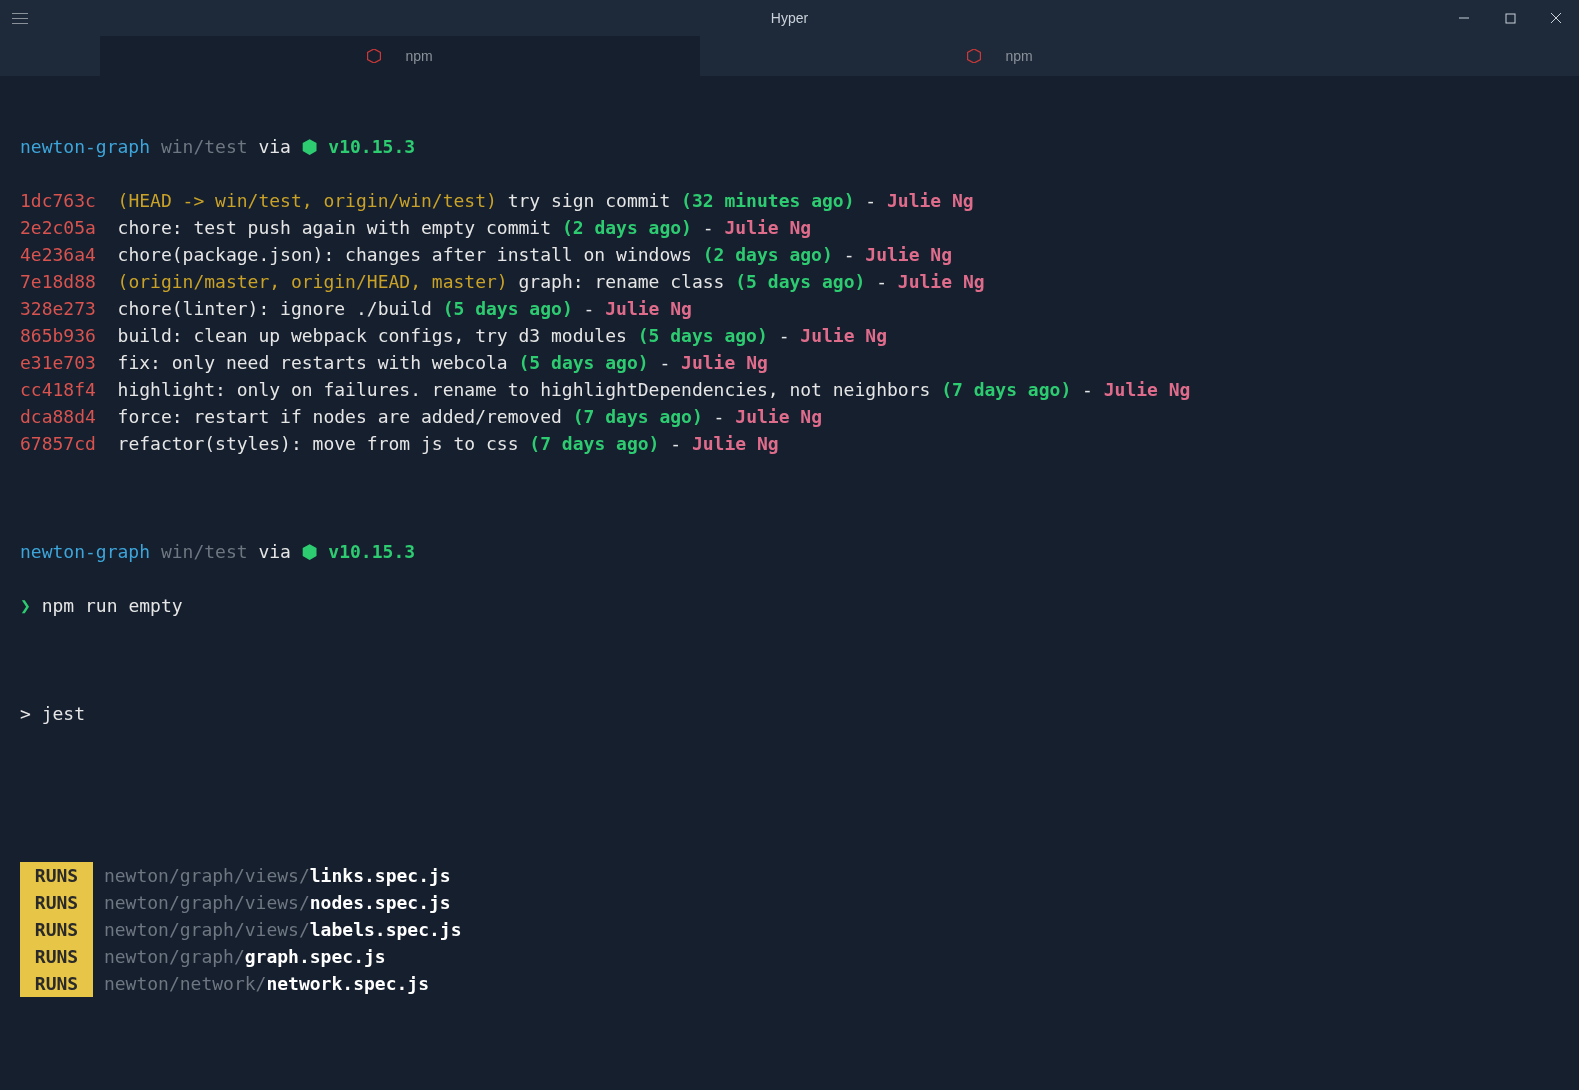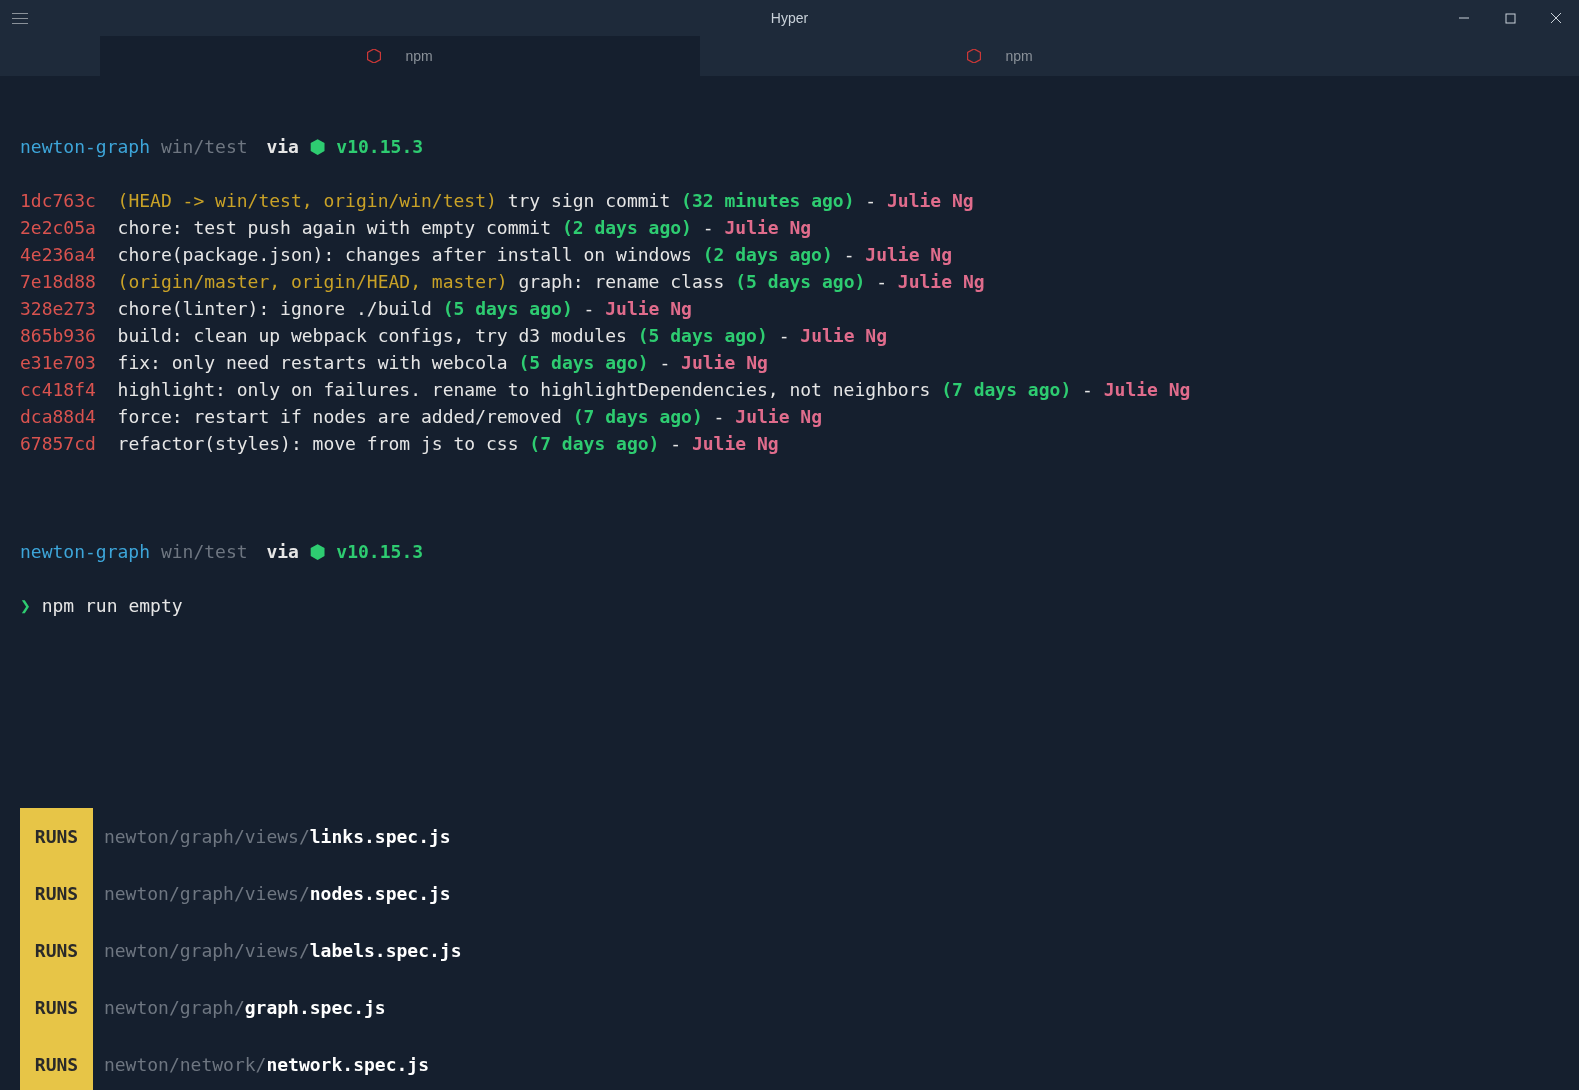--- a/index.html
+++ b/index.html
@@ -89,33 +89,33 @@
     flex: 1;
     background: #151f2e;
     padding: 30px 20px 20px 20px;
     line-height: 1.5;
     white-space: pre;
     overflow: hidden;
   }
   .line { white-space: pre; }
   .c-blue   { color: #3da5d9; }
   .c-grey   { color: #6e7681; }
-  .c-white  { color: #e6e6e6; font-weight: 700; margin-left: 8px; }
+  .c-white  { color: #e6e6e6; font-weight: 400; }
   .c-green  { color: #2ecc71; font-weight: 600; }
   .c-greenp { color: #2ecc71; font-weight: bold; }
   .c-red    { color: #d9534f; }
   .c-yellow { color: #c9a227; }
   .c-pink   { color: #e06c8c; font-weight: 600; }
   .c-prompt { color: #2ecc71; font-weight: 600; }
   .c-cmd    { color: #e6e6e6; }
   .runs-badge {
     background: #e7c547;
     color: #2a2a2a;
     font-weight: 700;
-    padding: 15px 4px;
+    padding: 0 4px;
     display: inline-block;
   }
   .bold { font-weight: 700; color: #ffffff; }
   .hex-icon {
     display:inline-block;
     width:14px; height:14px;
     position:relative;
   }
   .hex-icon svg { display:block; }
 </style>
@@ -170,20 +170,21 @@
     </div>
   </div>
 
   <div class="terminal">
 <div class="line"><span class="c-blue">newton-graph</span> <span class="c-grey">win/test</span> <span class="c-white">via</span> <span class="c-green">⬢</span> <span class="c-green">v10.15.3</span></div>
 <div id="gitlog"><div class="line"><span class="c-red">1dc763c</span>  <span class="c-yellow">(HEAD -&gt; win/test, origin/win/test)</span> <span>try sign commit</span> <span class="c-greenp">(32 minutes ago)</span> <span>-</span> <span class="c-pink">Julie Ng</span></div><div class="line"><span class="c-red">2e2c05a</span>  <span>chore: test push again with empty commit</span> <span class="c-greenp">(2 days ago)</span> <span>-</span> <span class="c-pink">Julie Ng</span></div><div class="line"><span class="c-red">4e236a4</span>  <span>chore(package.json): changes after install on windows</span> <span class="c-greenp">(2 days ago)</span> <span>-</span> <span class="c-pink">Julie Ng</span></div><div class="line"><span class="c-red">7e18d88</span>  <span class="c-yellow">(origin/master, origin/HEAD, master)</span> <span>graph: rename class</span> <span class="c-greenp">(5 days ago)</span> <span>-</span> <span class="c-pink">Julie Ng</span></div><div class="line"><span class="c-red">328e273</span>  <span>chore(linter): ignore ./build</span> <span class="c-greenp">(5 days ago)</span> <span>-</span> <span class="c-pink">Julie Ng</span></div><div class="line"><span class="c-red">865b936</span>  <span>build: clean up webpack configs, try d3 modules</span> <span class="c-greenp">(5 days ago)</span> <span>-</span> <span class="c-pink">Julie Ng</span></div><div class="line"><span class="c-red">e31e703</span>  <span>fix: only need restarts with webcola</span> <span class="c-greenp">(5 days ago)</span> <span>-</span> <span class="c-pink">Julie Ng</span></div><div class="line"><span class="c-red">cc418f4</span>  <span>highlight: only on failures. rename to highlightDependencies, not neighbors</span> <span class="c-greenp">(7 days ago)</span> <span>-</span> <span class="c-pink">Julie Ng</span></div><div class="line"><span class="c-red">dca88d4</span>  <span>force: restart if nodes are added/removed</span> <span class="c-greenp">(7 days ago)</span> <span>-</span> <span class="c-pink">Julie Ng</span></div><div class="line"><span class="c-red">67857cd</span>  <span>refactor(styles): move from js to css</span> <span class="c-greenp">(7 days ago)</span> <span>-</span> <span class="c-pink">Julie Ng</span></div></div>
 <div class="line">&nbsp;</div>
 <div class="line"><span class="c-blue">newton-graph</span> <span class="c-grey">win/test</span> <span class="c-white">via</span> <span class="c-green">⬢</span> <span class="c-green">v10.15.3</span></div>
 <div class="line"><span class="c-prompt">❯</span> <span class="c-cmd">npm run empty</span></div>
 <div class="line">&nbsp;</div>
+<div class="line">&gt; jest</div>
 <div class="line">&nbsp;</div>
 <div class="line">&nbsp;</div>
 <div id="runs"><div class="line"><span class="runs-badge"> RUNS </span> <span class="c-grey">newton/graph/views/</span><span class="bold">links.spec.js</span></div><div class="line"><span class="runs-badge"> RUNS </span> <span class="c-grey">newton/graph/views/</span><span class="bold">nodes.spec.js</span></div><div class="line"><span class="runs-badge"> RUNS </span> <span class="c-grey">newton/graph/views/</span><span class="bold">labels.spec.js</span></div><div class="line"><span class="runs-badge"> RUNS </span> <span class="c-grey">newton/graph/</span><span class="bold">graph.spec.js</span></div><div class="line"><span class="runs-badge"> RUNS </span> <span class="c-grey">newton/network/</span><span class="bold">network.spec.js</span></div></div>
 
 
 
 
 
 
   </div>

